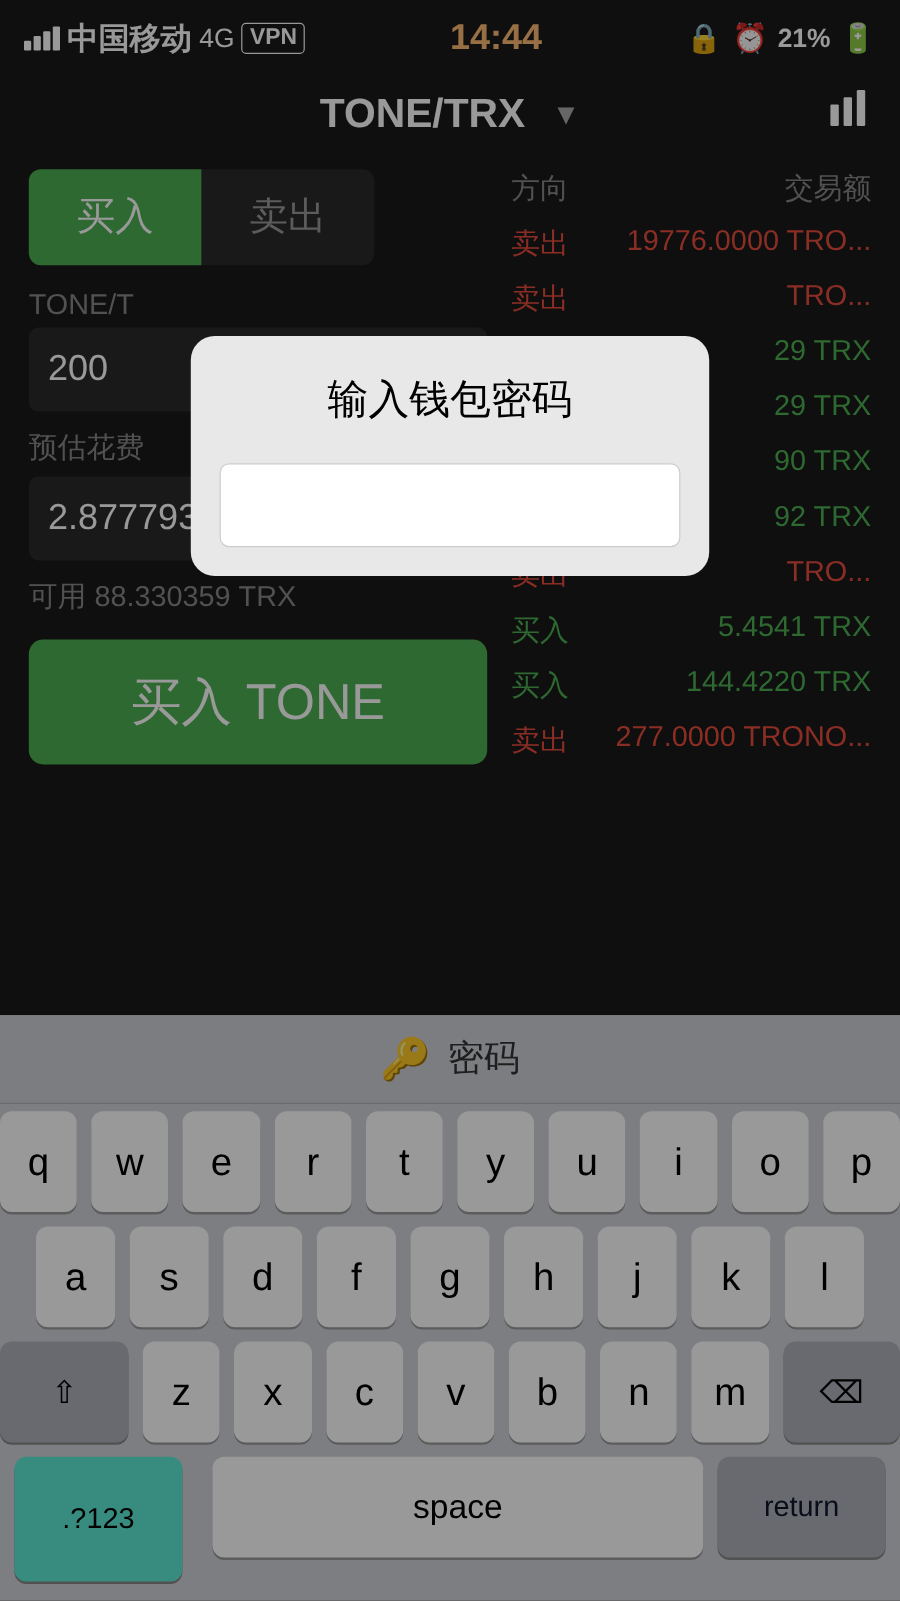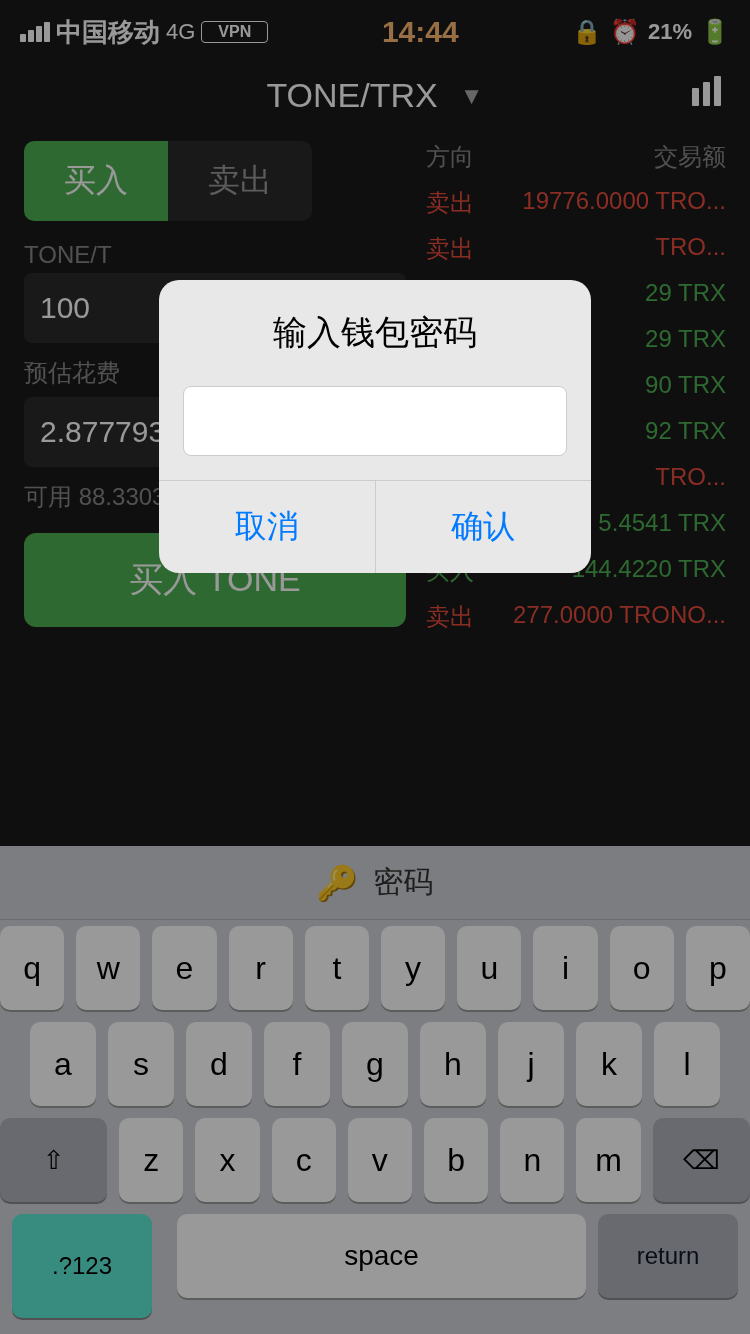--- a/index.html
+++ b/index.html
@@ -39,21 +39,21 @@
       background: #1a1a1a;
       display: flex;
       justify-content: center;
       align-items: center;
       padding: 16px 20px;
       position: relative;
     }
     .header-title {
       color: white;
       font-size: 34px;
-      font-weight: 400;
+      font-weight: 700;
       display: flex;
       align-items: center;
       gap: 22px;
     }
     .header-icon {
       position: absolute;
       right: 24px;
       color: white;
       font-size: 34px;
     }
@@ -121,21 +121,21 @@
       margin-bottom: 20px;
     }
 
     .buy-tone-btn {
       background: #4CAF50;
       color: white;
       border: none;
       border-radius: 12px;
       width: 100%;
       padding: 24px;
-      font-size: 34px;
+      font-size: 42px;
       font-weight: 500;
       cursor: pointer;
     }
 
     
     .trade-list-header {
       display: flex;
       justify-content: space-between;
       margin-bottom: 14px;
     }
@@ -337,21 +337,21 @@
 <div class="status-bar">
   <div class="status-left">
     <div class="signal-bars">
       <span style="height:8px"></span>
       <span style="height:12px"></span>
       <span style="height:16px"></span>
       <span style="height:20px"></span>
     </div>
     <span>中国移动</span>
     <span style="font-size:22px;font-weight:400">4G</span>
-    <span style="font-size:16px;border:1.5px solid white;padding:1px 16px;border-radius:4px">VPN</span>
+    <span style="font-size:19px;border:1.5px solid white;padding:1px 6px;border-radius:4px">VPN</span>
   </div>
   <div style="font-size:30px;font-weight:600;color:#fdba74">14:44</div>
   <div class="status-right">
     <span style="font-size:24px">🔒</span>
     <span style="font-size:24px">⏰</span>
     <span style="font-size:22px">21%</span>
     <span style="font-size:24px">🔋</span>
   </div>
 </div>
 
@@ -371,21 +371,21 @@
 
 <div class="trading-area">
 
   <div class="left-panel">
     <div class="tab-row">
       <button class="tab-buy">买入</button>
       <button class="tab-sell">卖出</button>
     </div>
     <div class="tone-trx-label">TONE/T</div>
     <div class="field-input">
-      <span>100</span>
+      <span>200</span>
     </div>
     <div class="field-label">预估花费</div>
     <div class="field-input">
       <span>2.877793</span>
       <span class="unit">TRX</span>
     </div>
     <div class="available-text">可用 88.330359 TRX</div>
     <button class="buy-tone-btn">买入 TONE</button>
   </div>
 
@@ -437,24 +437,20 @@
       </div>
     </div>
   </div>
 </div>
 
 <div class="overlay">
   <div class="dialog">
     <div class="dialog-title">输入钱包密码</div>
     <div class="dialog-input-wrap">
       <input class="dialog-input" type="password" placeholder="" style="">
-    </div>
-    <div class="dialog-buttons">
-      <button class="dialog-btn-cancel">取消</button>
-      <button class="dialog-btn-confirm">确认</button>
     </div>
   </div>
 </div>
 
 <div class="keyboard-area">
   <div class="kb-password-bar">
     <span class="key-icon">🔑</span>
     <span class="key-label">密码</span>
   </div>
 

